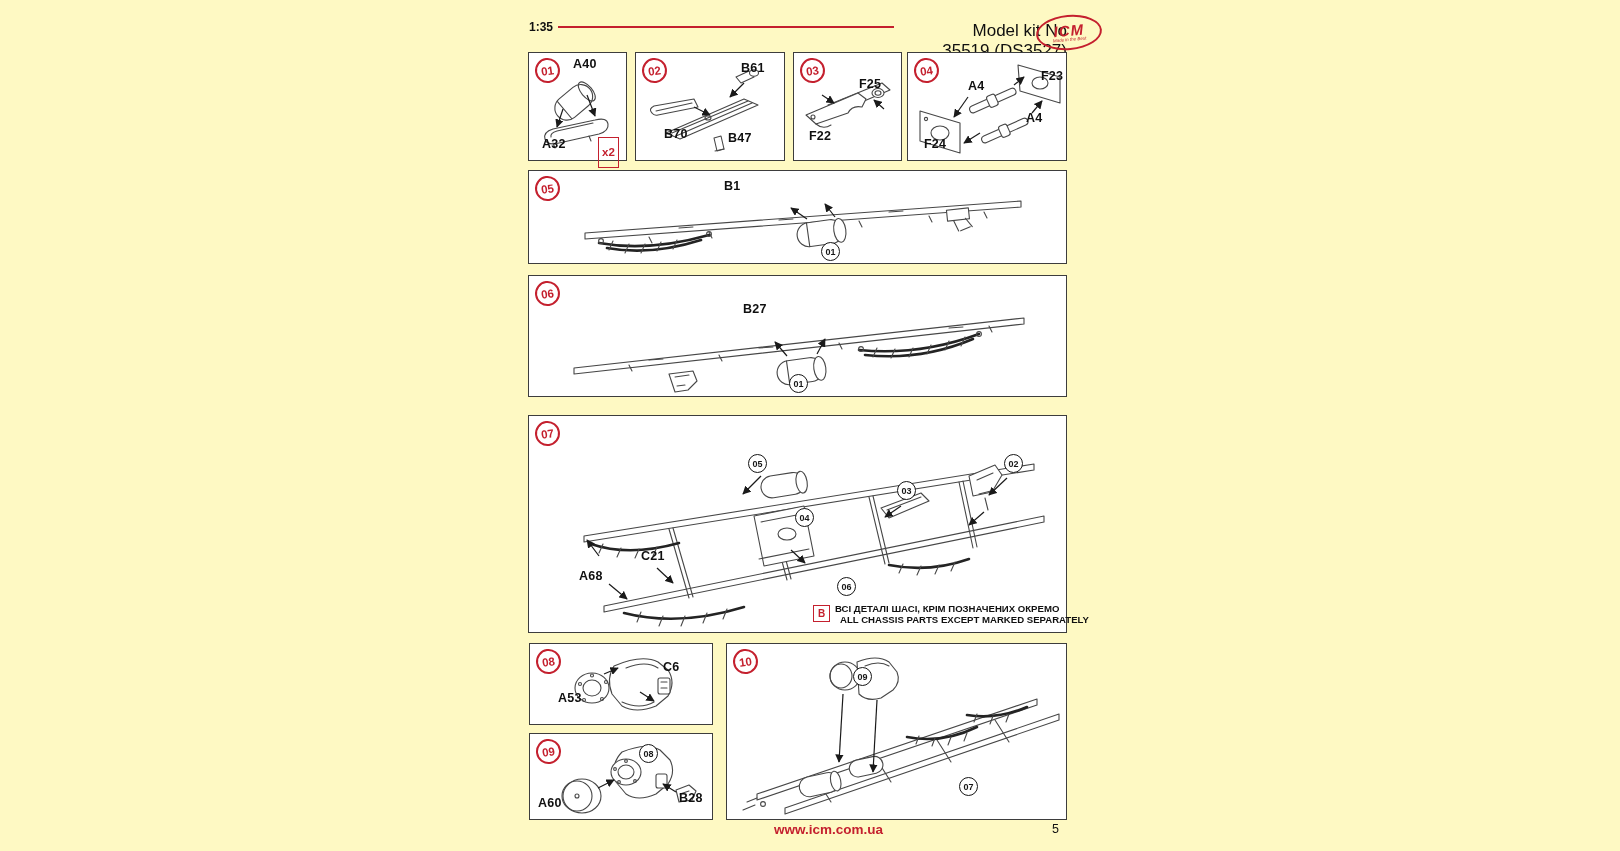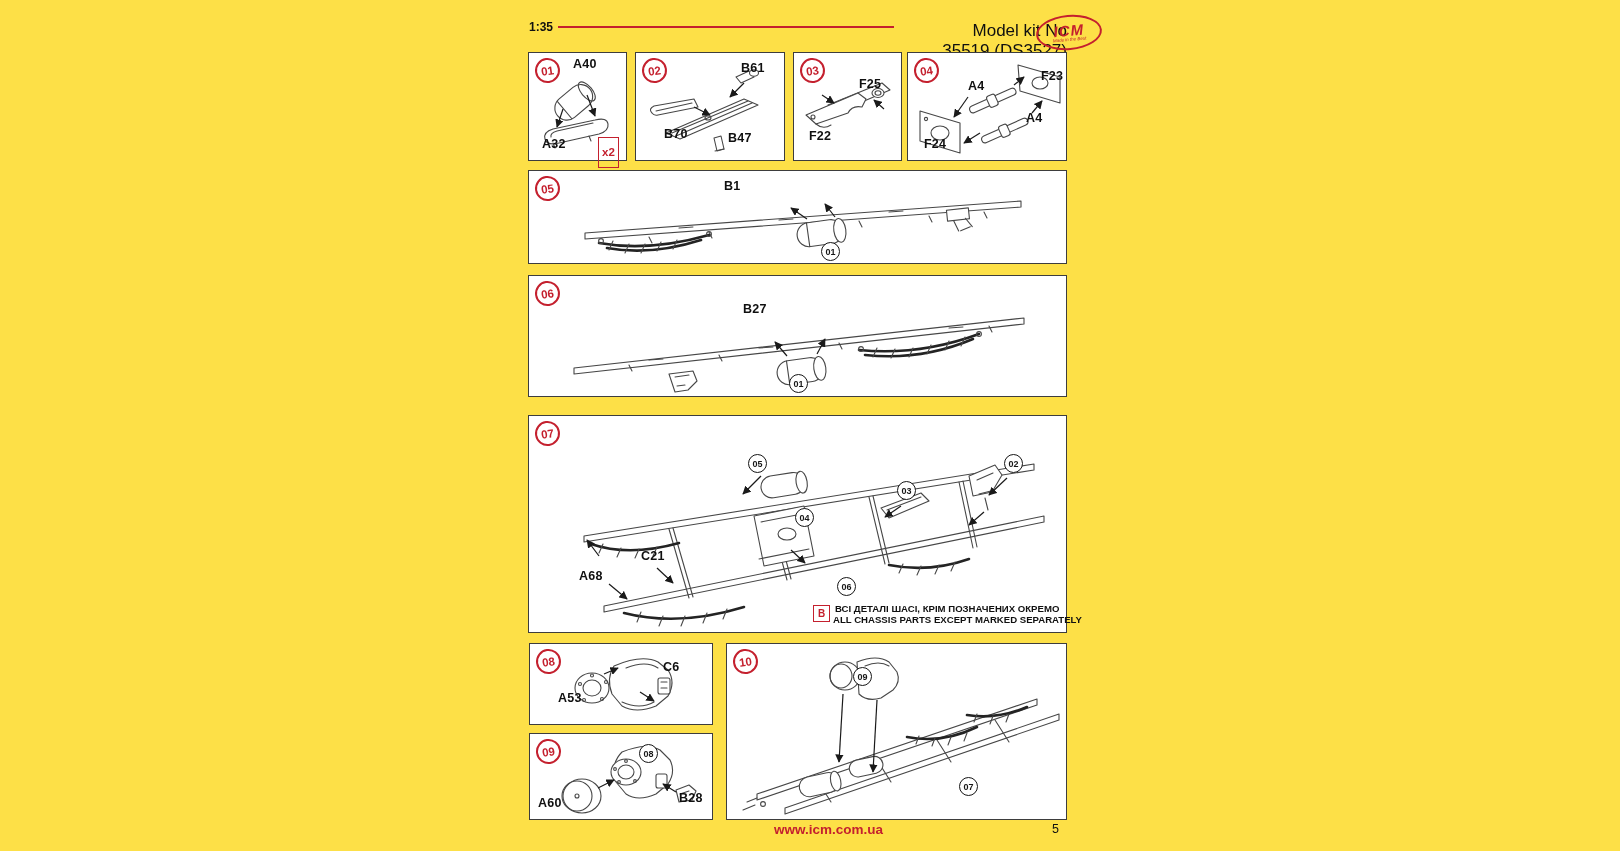--- a/index.html
+++ b/index.html
@@ -1,17 +1,17 @@
 <!DOCTYPE html>
 <html><head>
 <meta charset="utf-8">
 <style>
   :root { --red:#c4202e; --ink:#101010; --art:#474747; }
   html,body { margin:0; padding:0; background:#ffffff; }
-  .page { position:relative; width:1620px; height:851px; background:#fde047;
+  .page { position:relative; width:1620px; height:851px; background:#fef9c3;
           font-family:"Liberation Sans", sans-serif; overflow:hidden; }
   .box { position:absolute; border:1.6px solid #3d3d3d; background:#fff; }
   svg.draw { position:absolute; left:0; top:0; width:100%; height:100%; }
   .ln { fill:none; stroke:var(--art); stroke-width:1.1; stroke-linejoin:round; stroke-linecap:round; }
   .lf { fill:#fff; stroke:var(--art); stroke-width:1.1; stroke-linejoin:round; }
   .hv { fill:none; stroke:#232323; stroke-width:2.6; stroke-linecap:round; }
   .ar { fill:none; stroke:#1a1a1a; stroke-width:1.2; }
   .stepnum { position:absolute; width:21px; height:21px; border:2px solid var(--red);
              border-radius:50%; color:var(--red); font-weight:bold; font-size:11.5px;
              display:flex; align-items:center; justify-content:center; background:#fff;
@@ -202,21 +202,21 @@
     <span class="stepnum" style="left:6px;top:5px">07</span>
     <span class="refnum" style="left:219px;top:38px">05</span>
     <span class="refnum" style="left:475px;top:38px">02</span>
     <span class="refnum" style="left:368px;top:65px">03</span>
     <span class="refnum" style="left:266px;top:92px">04</span>
     <span class="refnum" style="left:308px;top:161px">06</span>
     <span class="plabel" style="left:112px;top:133px">C21</span>
     <span class="plabel" style="left:50px;top:153px">A68</span>
     <span class="bmark" style="left:284px;top:189px">B</span>
     <span class="noteline" style="left:306px;top:187px">ВСІ ДЕТАЛІ ШАСІ, КРІМ ПОЗНАЧЕНИХ ОКРЕМО</span>
-    <span class="noteline" style="left:304px;top:198px">ALL CHASSIS PARTS EXCEPT MARKED SEPARATELY</span>
+    <span class="noteline" style="left:311px;top:198px">ALL CHASSIS PARTS EXCEPT MARKED SEPARATELY</span>
     <svg class="draw" viewBox="0 0 537 216">
       <path class="ln" d="M55,120 L505,48 M55,126 L505,54 M55,120 L55,126 M505,48 L505,54"></path>
       <path class="ln" d="M75,190 L515,100 M75,196 L515,106 M75,190 L75,196 M515,100 L515,106"></path>
       <path class="ln" d="M140,113 L160,182 M144,112 L164,181 M240,97 L258,164 M244,96 L262,163 M340,81 L356,148 M344,80 L360,147 M430,66 L444,132 M434,65 L448,131"></path>
       <path class="lf" d="M225,100 L275,90 L285,140 L235,150 Z"></path>
       <path class="ln" d="M232,106 L278,97 M230,143 L280,133"></path>
       <ellipse cx="258" cy="118" rx="9" ry="6" class="ln"></ellipse>
       <g transform="rotate(-9 255 70)">
         <rect x="232" y="58" width="44" height="22" rx="11" class="lf"></rect>
         <ellipse cx="273" cy="69" rx="5.5" ry="11" class="lf"></ellipse>

